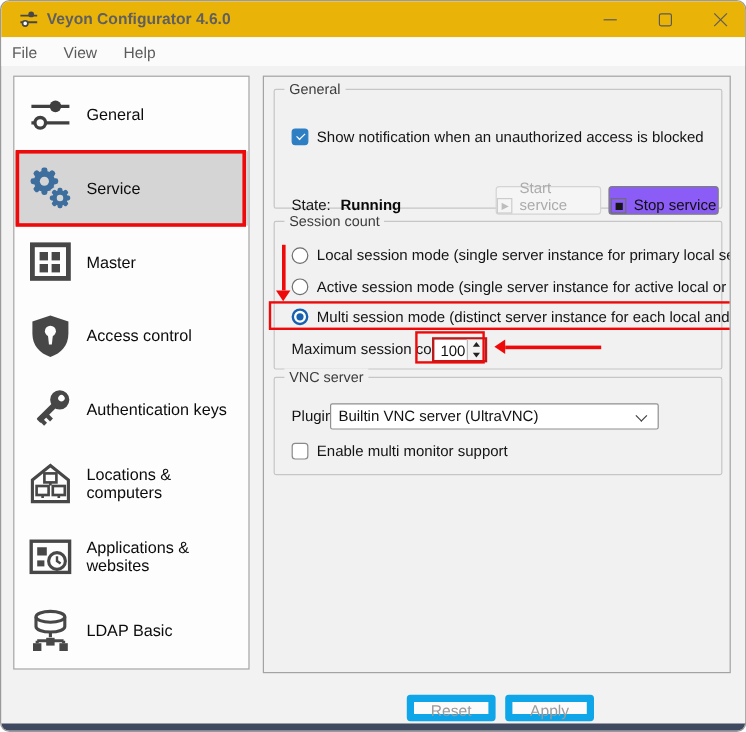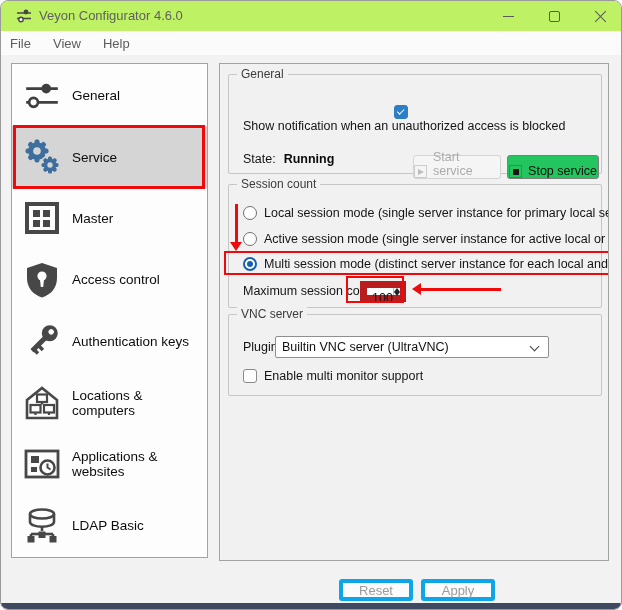--- a/index.html
+++ b/index.html
@@ -1,21 +1,21 @@
 <!DOCTYPE html>
 <html><head>
 <meta charset="utf-8">
 <style>
   * { margin:0; padding:0; box-sizing:border-box; }
   html,body { width:622px; height:610px; background:#fff; }
   body { font-family:"Liberation Sans", sans-serif; }
   .window { position:relative; width:622px; height:610px; background:#f2f2f2;
             border:1px solid #9a9a9a; border-radius:8px; overflow:hidden; }
   
-  .titlebar { position:absolute; top:0; left:0; right:0; height:30px; background:#bef264; }
+  .titlebar { position:absolute; top:0; left:0; right:0; height:30px; background:#eab308;font-weight:bold; }
   .app-icon { position:absolute; left:15px; top:8px; }
   .title { position:absolute; left:38px; top:0; line-height:30px; font-size:13px; color:#5f5f5f; }
   .winbtn { position:absolute; top:1px; width:34px; height:28px; display:flex; align-items:center; justify-content:center; }
   .winbtn.min { left:490px; } .winbtn.max { left:536px; } .winbtn.close { left:582px; }
   .g-min { width:11px; height:0; border-top:1.4px solid #5a5a5a; }
   .g-max { width:11px; height:11px; border:1.3px solid #5a5a5a; border-radius:2px; }
   .g-close { position:relative; width:13px; height:13px; }
   .g-close i { position:absolute; left:-1px; top:6px; width:15px; height:0; border-top:1.3px solid #5a5a5a; }
   .g-close i.x1 { transform:rotate(45deg); } .g-close i.x2 { transform:rotate(-45deg); }
   
@@ -48,43 +48,43 @@
   .radio { width:14px; height:14px; border:1px solid #6e6e6e; border-radius:50%; background:#fff;
            margin-right:7px; flex:none; position:relative; }
   .radio.checked { border:2px solid #1660af; }
   .radio.checked i { position:absolute; left:2px; top:2px; width:6px; height:6px; border-radius:50%; background:#1660af; }
   
   .sbtn { position:absolute; height:24px; border-radius:3px; display:flex; align-items:flex-end;
           justify-content:center; gap:6px; font-size:12.5px; }
   .sbtn .ibox { width:13px; height:13px; border:1px solid #6e6e6e; display:flex; align-items:center; justify-content:center; flex:none; }
   .sbtn.disabled { border:1px solid #d4d4d4; background:#f5f5f5; color:#ababab; }
   .sbtn.disabled .ibox { border-color:#cccccc; }
-  .sbtn.primary { border:1px solid #7e7e7e; background:#22c55e; color:#0f0f0f; }
+  .sbtn.primary { border:1px solid #7e7e7e; background:#8b5cf6; color:#0f0f0f; }
   .tri-play { width:0; height:0; border-left:6px solid #bdbdbd; border-top:3.8px solid transparent; border-bottom:3.8px solid transparent; margin-left:1px; }
   .sq-stop { width:6px; height:6px; background:#161616; }
   
   .combo { position:absolute; height:22px; background:#fff; border:1px solid #8f8f8f; border-radius:2px;
            display:flex; align-items:center; padding-left:6px; font-size:12.5px; color:#111; }
   .chevron { position:absolute; right:10px; top:6px; width:7px; height:7px;
              border-right:1.6px solid #3f3f3f; border-bottom:1.6px solid #3f3f3f; transform:rotate(45deg); }
-  .spinbox { position:absolute; width:46px; height:21px; background:#fff; border:7px solid #b91c1c; display:flex; }
+  .spinbox { position:absolute; width:46px; height:21px; background:#fff; border:2px solid #b91c1c; display:flex; }
   .spin-val { flex:1; font-size:12.5px; color:#111; padding:2.5px 0 0 5px; }
   .spin-btns { width:15px; border-left:1px solid #b9b9b9; display:flex; flex-direction:column; background:#f3f3f3; }
   .spin-btns div { flex:1; display:flex; align-items:center; justify-content:center; }
   .tri-up { width:0; height:0; border-left:3.5px solid transparent; border-right:3.5px solid transparent; border-bottom:4.5px solid #222; }
   .tri-dn { width:0; height:0; border-left:3.5px solid transparent; border-right:3.5px solid transparent; border-top:4.5px solid #222; }
   
   .ann { position:absolute; border:2.5px solid #ee0a0a; pointer-events:none; z-index:6; }
   .v-line { position:absolute; width:3px; background:#ee0a0a; z-index:6; pointer-events:none; }
   .v-head { position:absolute; width:0; height:0; border-left:6px solid transparent; border-right:6px solid transparent; border-top:9px solid #ee0a0a; z-index:6; pointer-events:none; }
   .h-line { position:absolute; height:3px; background:#ee0a0a; z-index:6; pointer-events:none; }
   .h-head { position:absolute; width:0; height:0; border-top:6px solid transparent; border-bottom:6px solid transparent; border-right:9px solid #ee0a0a; z-index:6; pointer-events:none; }
   
-  .fbtn { position:absolute; width:74px; height:22px; border:4px solid #0ea5e9; border-radius:3px;
-          background:#fbfbfb; color:#9b9b9b; font-size:13px; display:flex; align-items:center; justify-content:center; }
+  .fbtn { position:absolute; width:74px; height:22px; border:6px solid #0ea5e9; border-radius:3px;
+          background:#fbfbfb; color:#9b9b9b; font-size:13px; display:flex; justify-content:center; }
   .bottom-edge { position:absolute; left:0; right:0; bottom:0; height:6px; background:#3f4960; border-radius:0 0 8px 8px; }
   .state-lbl { font-size:12.5px; color:#141414; }
   .state-val { font-size:12.5px; color:#0a0a0a; font-weight:bold; margin-left:8px; }
 </style>
 </head>
 <body>
 
 <div class="window">
 
   <div class="titlebar">
@@ -243,27 +243,27 @@
         </svg>
       </div>
       <span class="side-label">LDAP Basic</span>
     </div>
   </div>
 
   <div class="panel">
 
     <div class="gbox" style="top:10px; height:100px;">
       <span class="gbox-legend">General</span>
-      <div class="row" style="left:14px; top:30px; height:18px;flex-direction:column;">
+      <div class="row" style="left:14px; top:30px; height:18px;">
         <span class="chk checked">
             <i></i>
           </span>
         <span class="lbl">Show notification when an unauthorized access is blocked</span>
       </div>
-      <div class="row" style="left:14px; top:72px; height:24px;">
+      <div class="row" style="left:14px; top:84px; height:24px;">
         <span class="state-lbl">State:</span>
         <span class="state-val">Running</span>
       </div>
       <div class="sbtn disabled" style="left:184px; top:80px; width:88px;">
         <span class="ibox">
             <span class="tri-play"></span>
           </span>
         <span>Start service</span>
       </div>
       <div class="sbtn primary" style="left:278px; top:80px; width:92px;">

